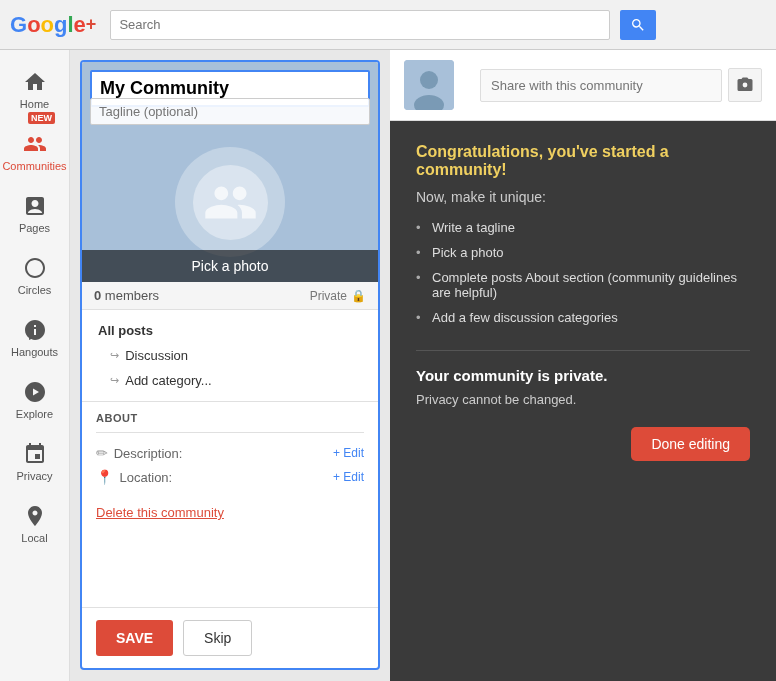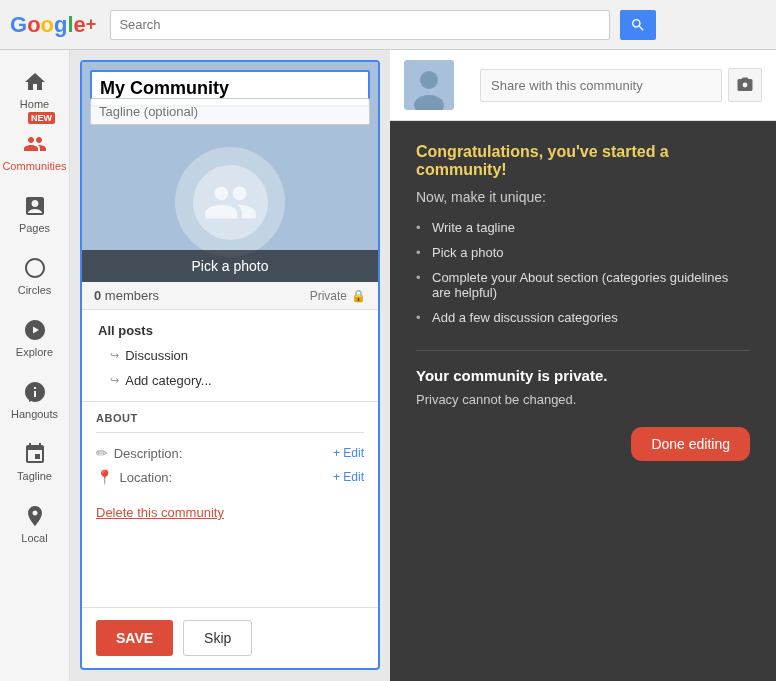--- a/index.html
+++ b/index.html
@@ -392,21 +392,21 @@
       font-size: 13px;
       color: #ccc;
       margin-bottom: 20px;
     }
     .done-btn {
       background: #dd4b39;
       color: white;
       border: none;
       padding: 9px 20px;
       font-size: 14px;
-      border-radius: 11px;
+      border-radius: 5px;
       cursor: pointer;
       float: right;
     }
   </style>
 </head>
 <body>
 
 <div class="topbar">
   <div class="google-logo">
     <span class="logo-g">G</span>
@@ -459,40 +459,40 @@
       <div class="sidebar-icon">
         <svg viewBox="0 0 24 24">
             <path d="M12 2C6.48 2 2 6.48 2 12s4.48 10 10 10 10-4.48 10-10S17.52 2 12 2zm0 18c-4.41 0-8-3.59-8-8s3.59-8 8-8 8 3.59 8 8-3.59 8-8 8z"></path>
           </svg>
       </div>
       <span>Circles</span>
     </div>
     <div class="sidebar-item">
       <div class="sidebar-icon">
         <svg viewBox="0 0 24 24">
-            <path d="M12 2C6.48 2 2 6.48 2 12s4.48 10 10 10 10-4.48 10-10S17.52 2 12 2zm-2 13.5v-7l6 3.5-6 3.5z"></path>
-          </svg>
-      </div>
-      <span>Explore</span>
+            <path d="M12 2C6.48 2 2 6.48 2 12c0 3.31 1.61 6.24 4.08 8.09L6 22l2.27-.91C9.37 21.65 10.66 22 12 22c5.52 0 10-4.48 10-10S17.52 2 12 2zm1 15h-2v-6h2v6zm0-8h-2V7h2v2z"></path>
+          </svg>
+      </div>
+      <span>Hangouts</span>
     </div>
     <div class="sidebar-item">
       <div class="sidebar-icon">
         <svg viewBox="0 0 24 24">
-            <path d="M12 2C6.48 2 2 6.48 2 12c0 3.31 1.61 6.24 4.08 8.09L6 22l2.27-.91C9.37 21.65 10.66 22 12 22c5.52 0 10-4.48 10-10S17.52 2 12 2zm1 15h-2v-6h2v6zm0-8h-2V7h2v2z"></path>
-          </svg>
-      </div>
-      <span>Hangouts</span>
+            <path d="M12 2C6.48 2 2 6.48 2 12s4.48 10 10 10 10-4.48 10-10S17.52 2 12 2zm-2 13.5v-7l6 3.5-6 3.5z"></path>
+          </svg>
+      </div>
+      <span>Explore</span>
     </div>
     <div class="sidebar-item">
       <div class="sidebar-icon">
         <svg viewBox="0 0 24 24">
             <path d="M17 12h-5v5h5v-5zM16 1v2H8V1H6v2H5c-1.11 0-1.99.9-1.99 2L3 19c0 1.1.89 2 2 2h14c1.1 0 2-.9 2-2V5c0-1.1-.9-2-2-2h-1V1h-2zm3 18H5V8h14v11z"></path>
           </svg>
       </div>
-      <span>Tagline</span>
+      <span>Privacy</span>
     </div>
     <div class="sidebar-item">
       <div class="sidebar-icon">
         <svg viewBox="0 0 24 24">
             <path d="M12 2C8.13 2 5 5.13 5 9c0 5.25 7 13 7 13s7-7.75 7-13c0-3.87-3.13-7-7-7zm0 9.5c-1.38 0-2.5-1.12-2.5-2.5s1.12-2.5 2.5-2.5 2.5 1.12 2.5 2.5-1.12 2.5-2.5 2.5z"></path>
           </svg>
       </div>
       <span>Local</span>
     </div>
   </div>
@@ -586,21 +586,21 @@
       </div>
     </div>
 
     <div class="congrats-panel">
 
       <div class="congrats-title">Congratulations, you've started a community!</div>
       <div class="congrats-subtitle">Now, make it unique:</div>
       <ul class="congrats-list">
         <li>Write a tagline</li>
         <li>Pick a photo</li>
-        <li>Complete your About section (categories guidelines are helpful)</li>
+        <li>Complete posts About section (community guidelines are helpful)</li>
         <li>Add a few discussion categories</li>
       </ul>
       <hr class="congrats-divider">
       <div class="private-title">Your community is private.</div>
       <div class="private-desc">Privacy cannot be changed.</div>
       <button class="done-btn">Done editing</button>
     </div>
   </div>
 
 </div>

